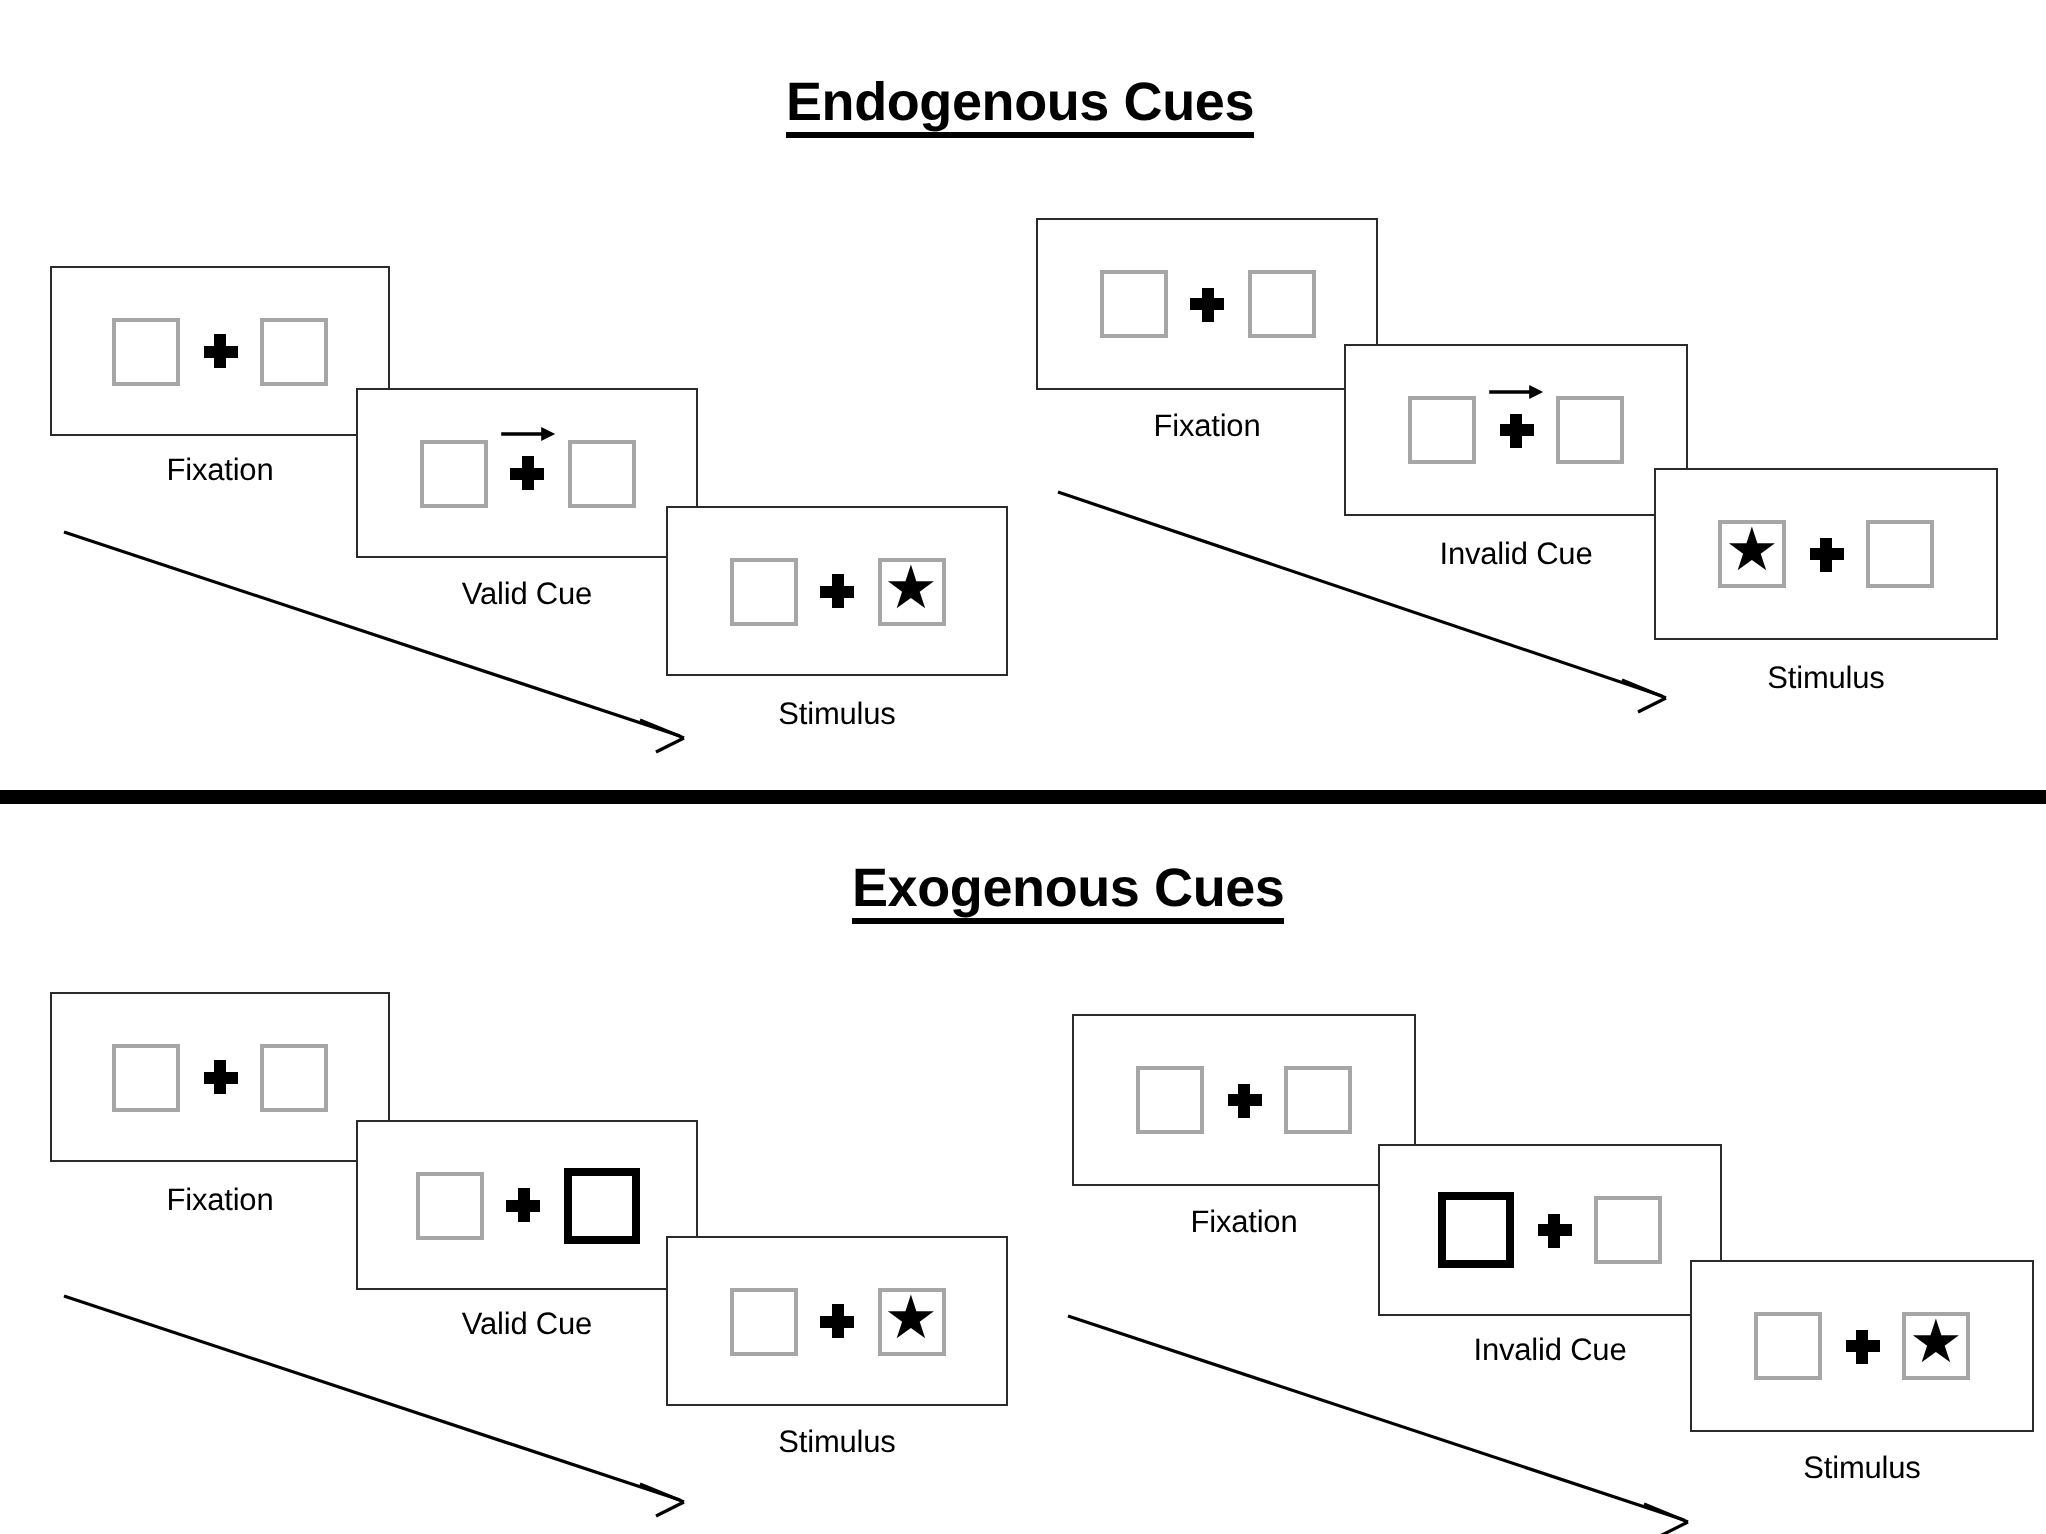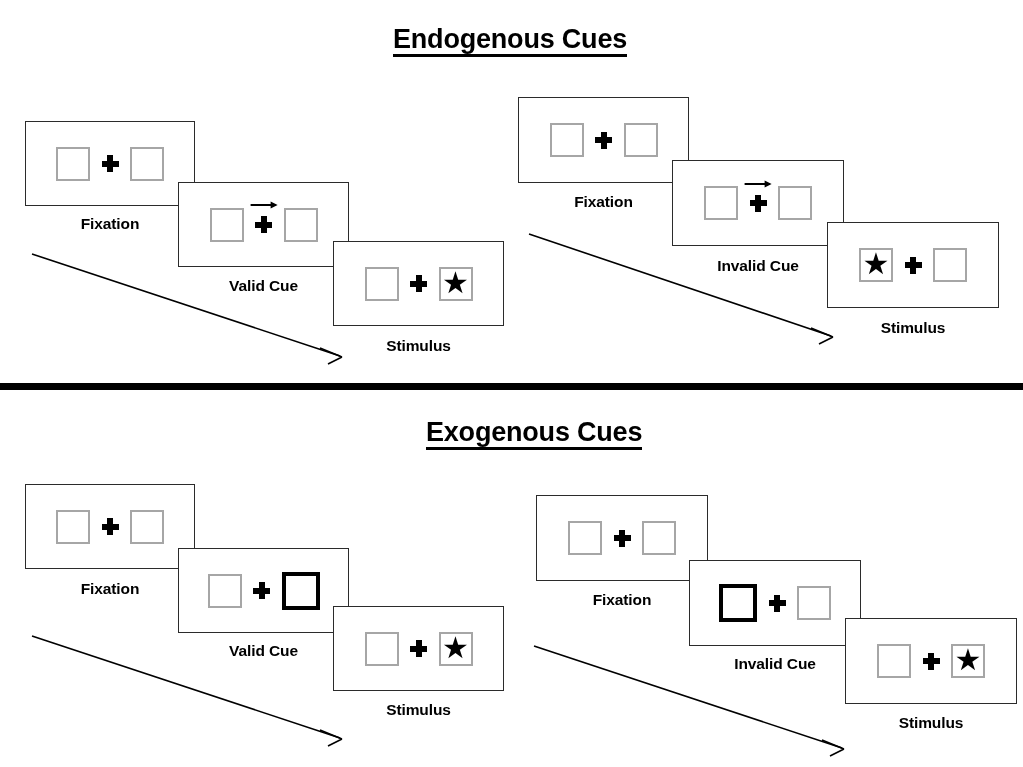--- a/index.html
+++ b/index.html
@@ -11,21 +11,21 @@
     width: 1023px;
     height: 767px;
     position: relative;
     overflow: hidden;
     font-family: "Liberation Sans", sans-serif;
     color: #000000;
   }
 
   #figure {
     position: absolute;
-    left: 0; top: 0;
+    left: 0; top: 12px;
     width: 1023px;
     height: 671px;
   }
 
   .section-title {
     position: absolute;
     font-size: 27px;
     font-weight: bold;
     color: #000000;
     text-align: center;
@@ -123,21 +123,21 @@
     left: 50%;
     transform: translateX(-48%);
     width: 30px;
     height: 12px;
   }
 
   
   .frame-label {
     position: absolute;
     font-size: 15.5px;
-    font-weight: bold;
+    font-weight: normal;
     color: #000000;
     white-space: nowrap;
     text-align: center;
     letter-spacing: -0.1px;
   }
 
   
   .time-arrow {
     position: absolute;
     overflow: visible;

